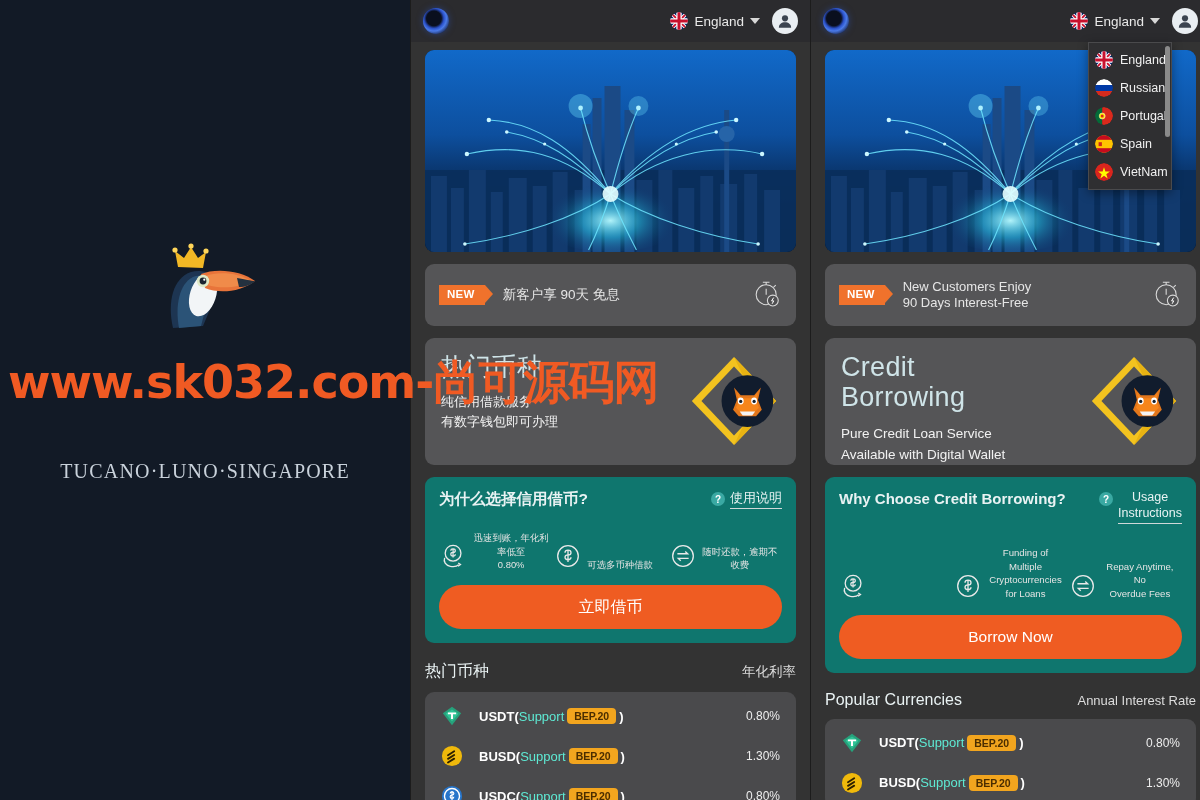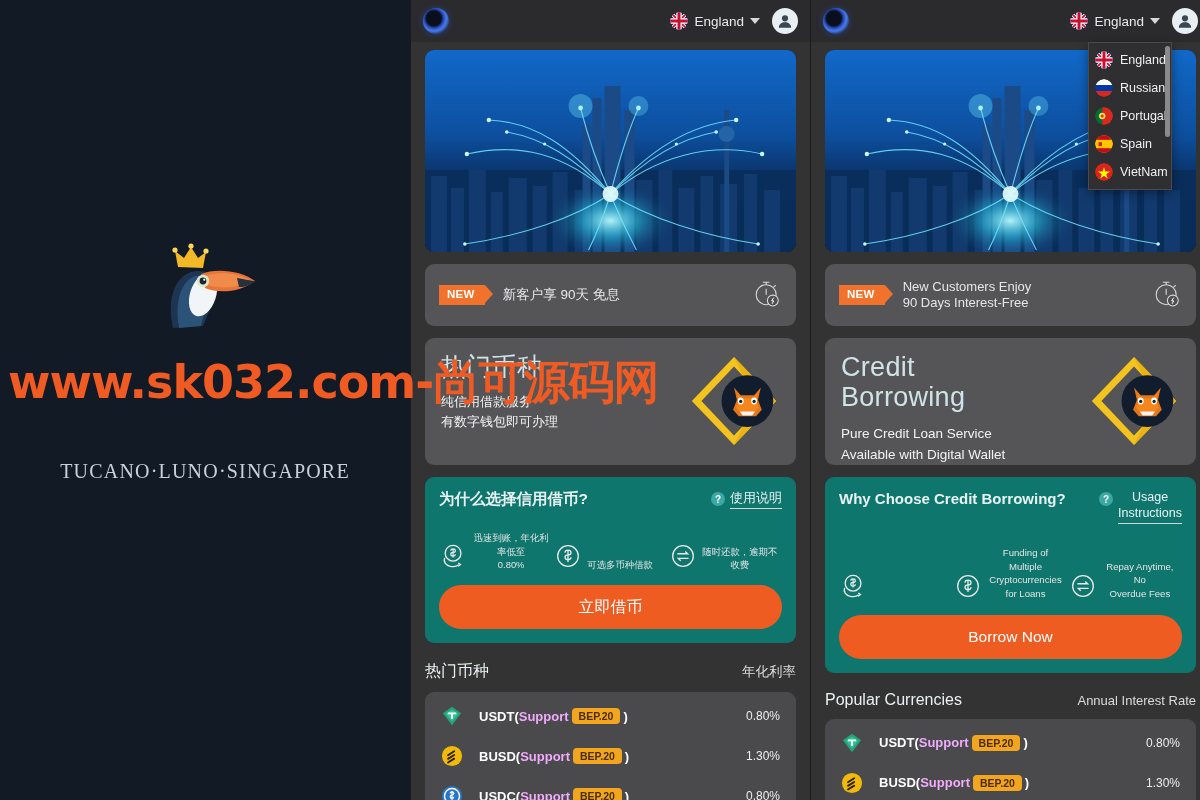--- a/index.html
+++ b/index.html
@@ -270,21 +270,21 @@
     height: 40px;
     padding: 0 16px;
     cursor: pointer;
   }
   .cur-ic { width: 22px; height: 22px; flex: 0 0 22px; }
   .cur-name {
     margin-left: 16px;
     color: #fff; font-size: 13px; font-weight: 700;
     display: flex; align-items: center; white-space: nowrap;
   }
-  .cur-sup { color: #f0abfc; font-weight: 700; }
+  .cur-sup { color: #5eead4; font-weight: 400; }
   .chip {
     background: #f2a51e;
     color: #4a2d00;
     font-size: 10.5px;
     font-weight: 700;
     border-radius: 4px;
     padding: 2px 7px;
     margin: 0 3px;
   }
   .cur-apr { margin-left: auto; color: #ededed; font-size: 12px; }

